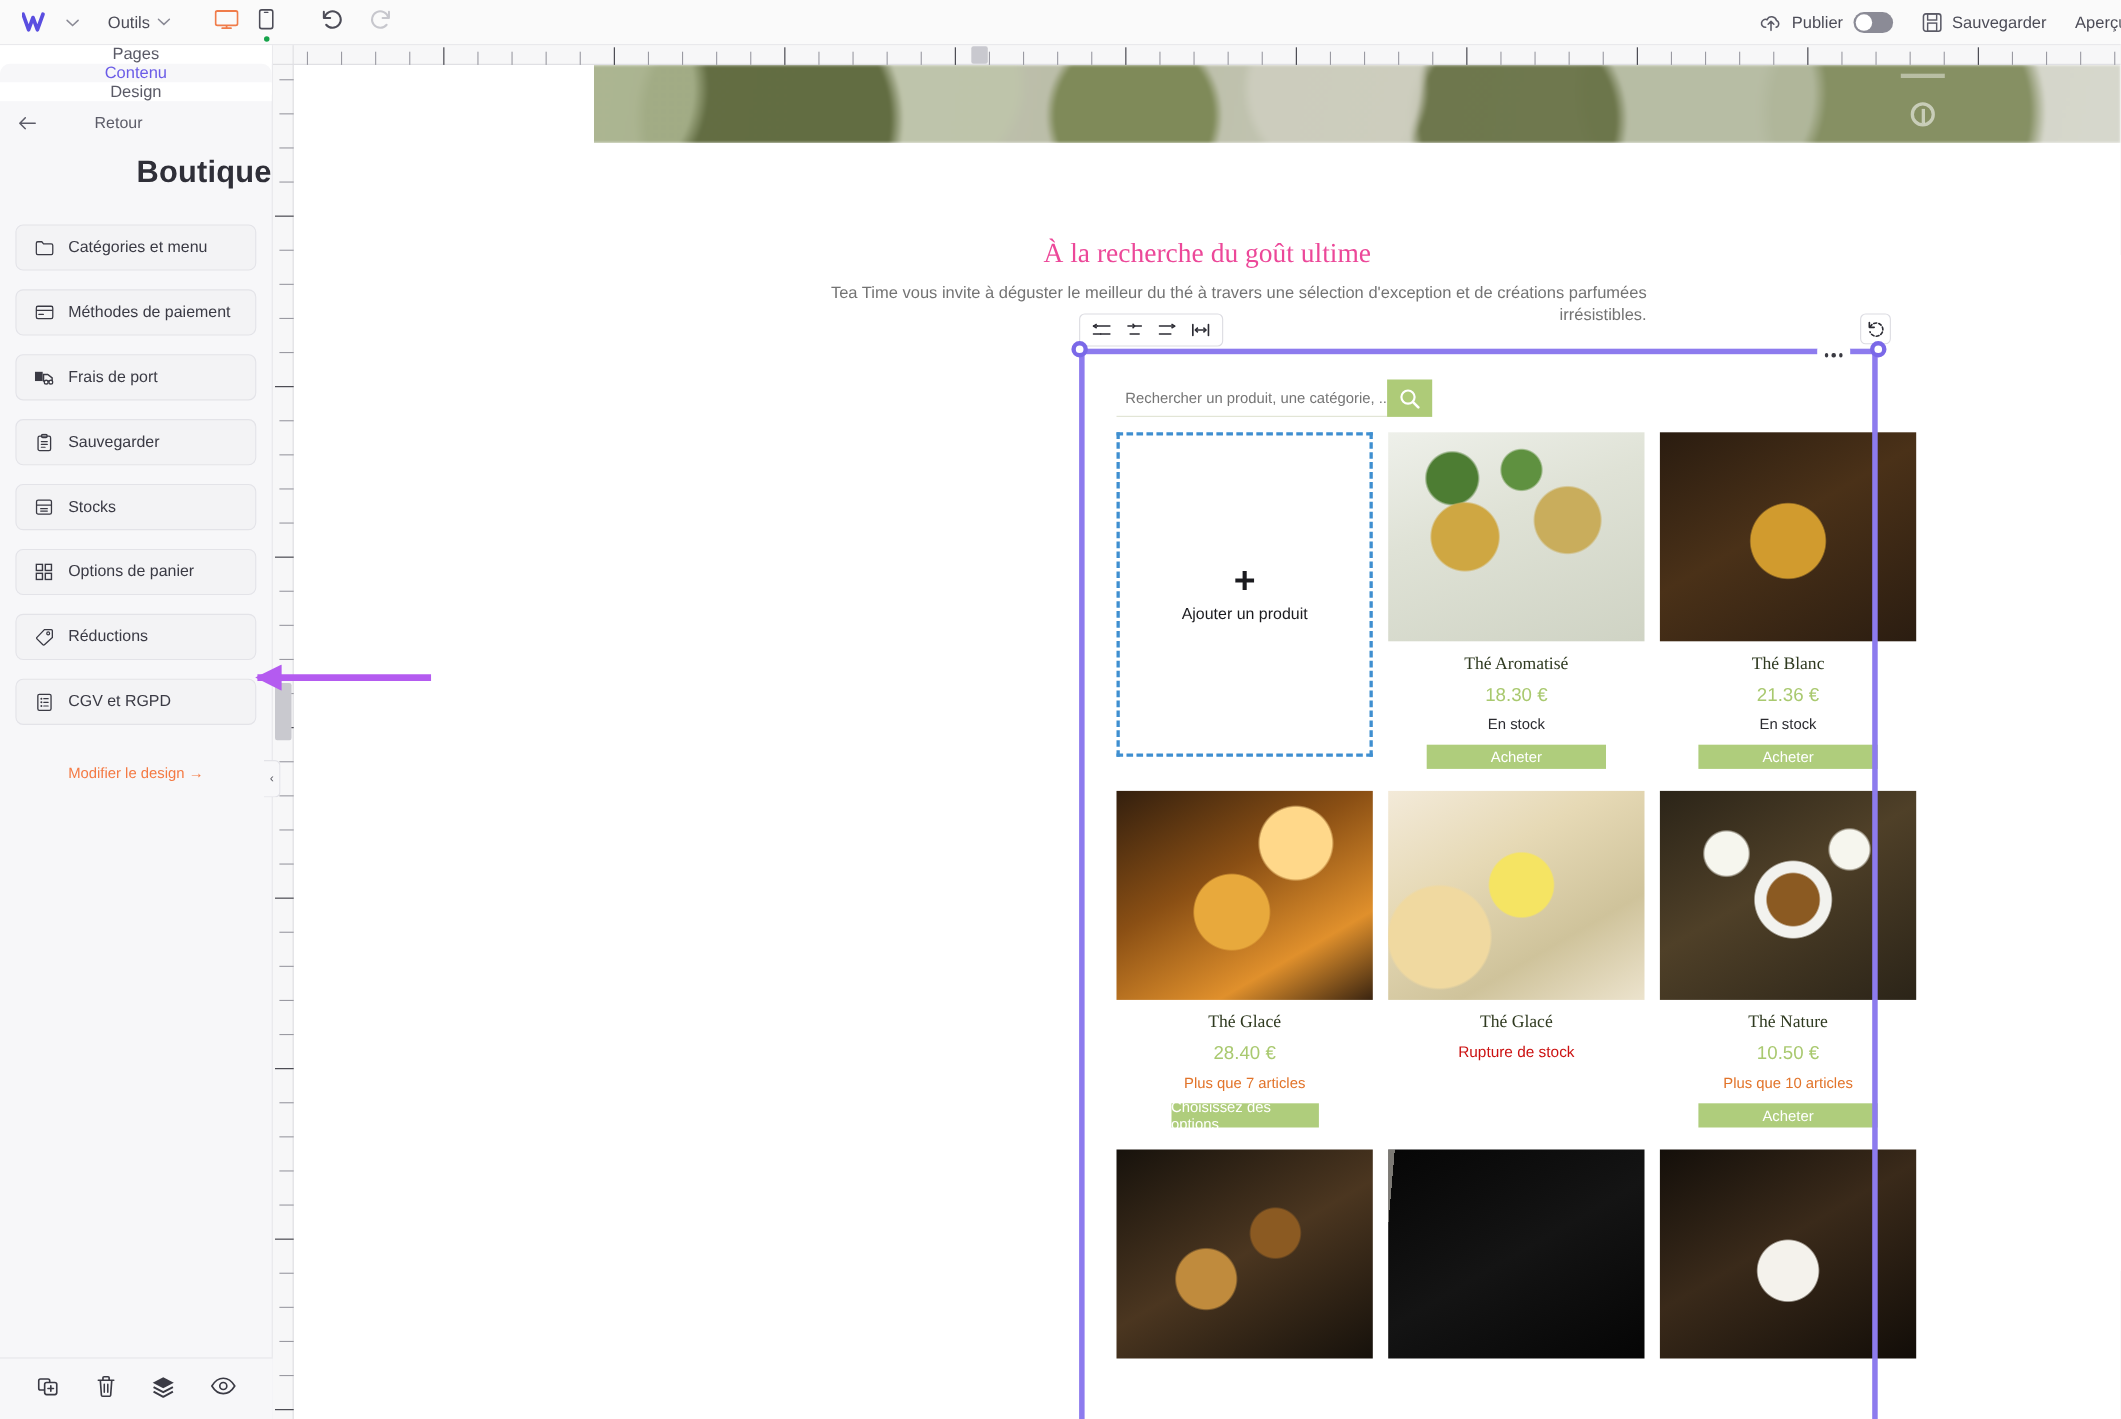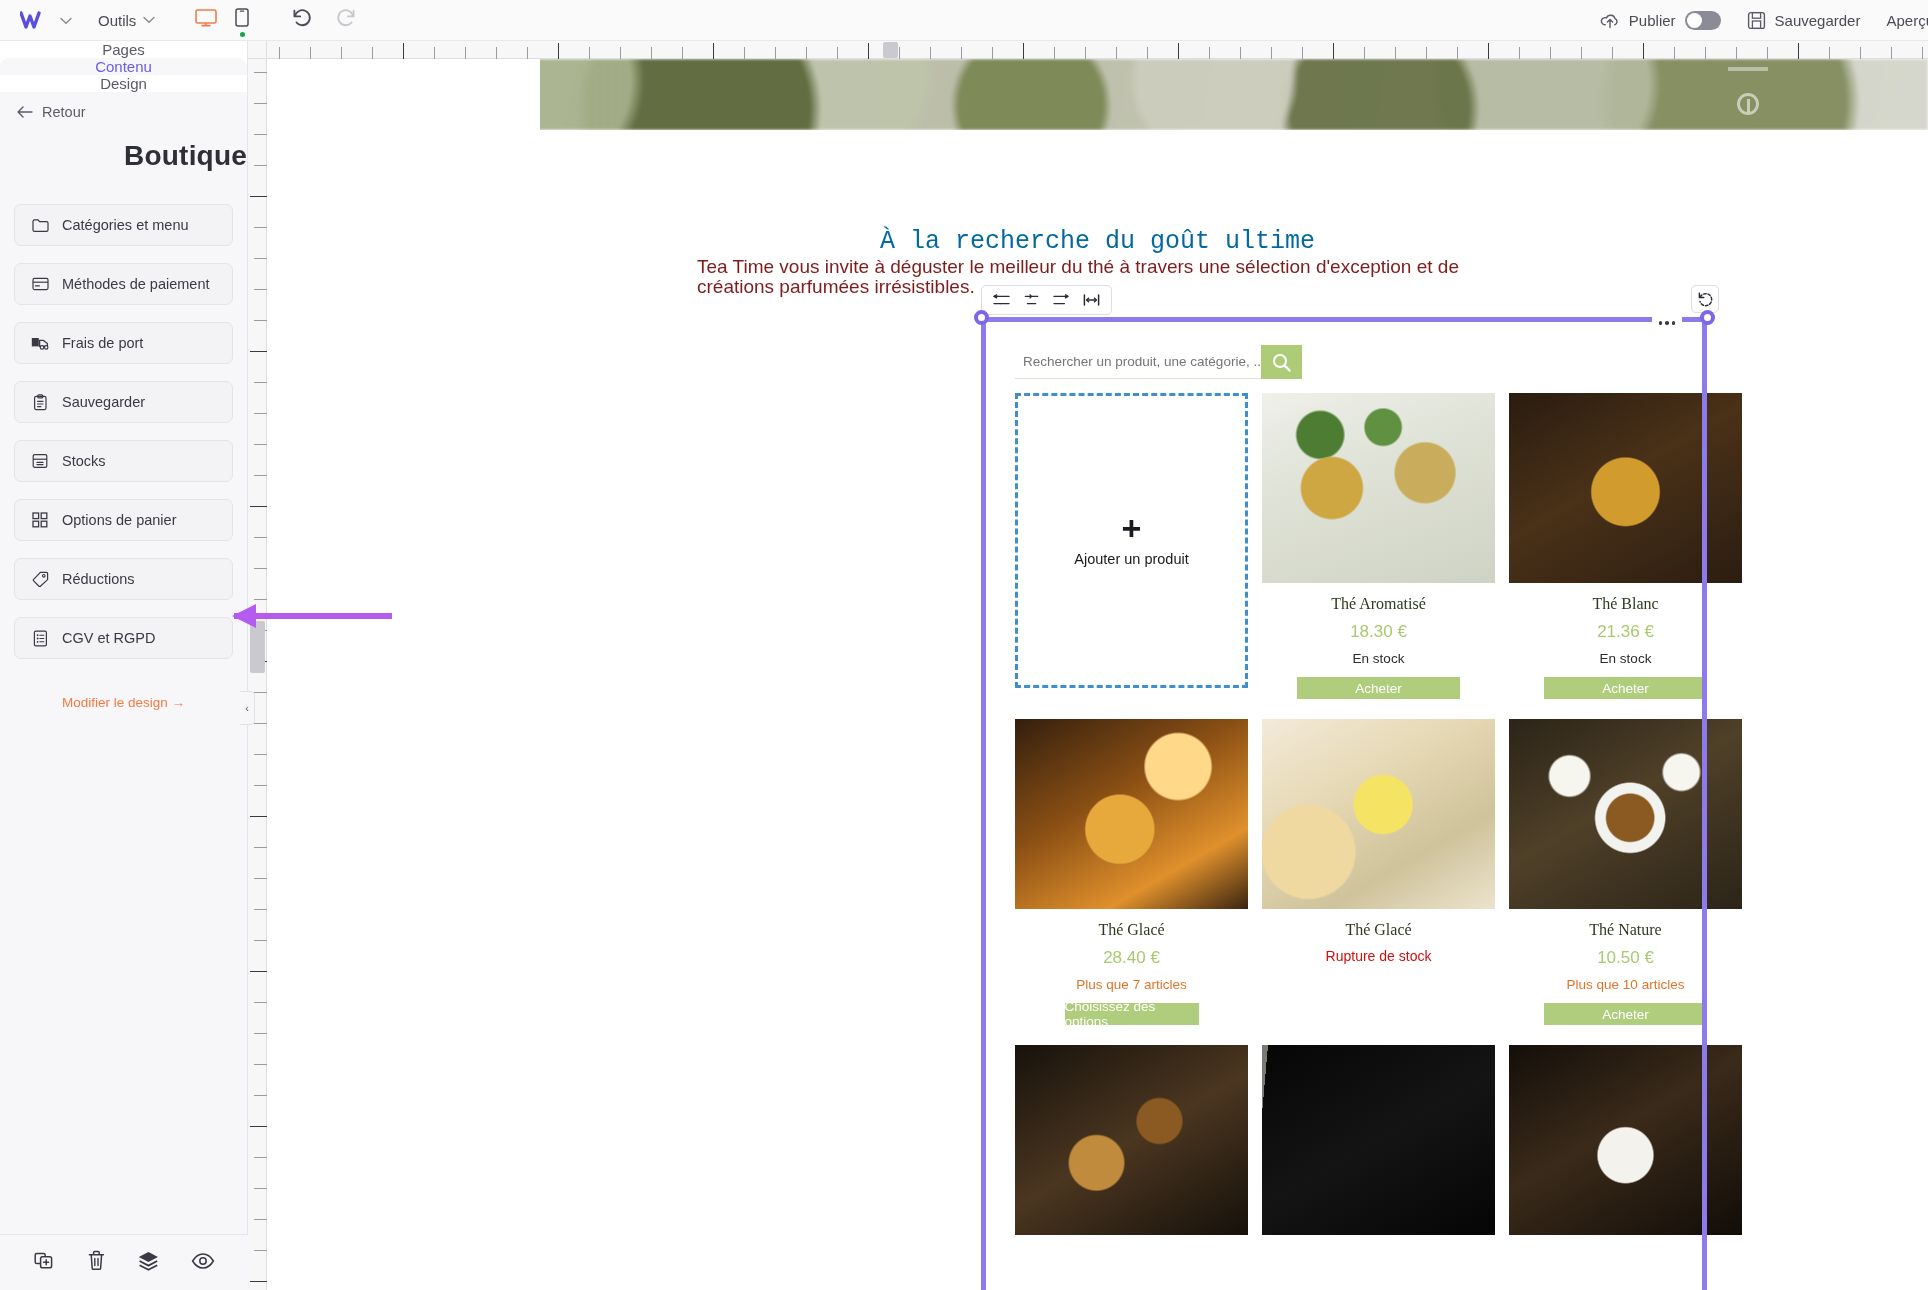--- a/index.html
+++ b/index.html
@@ -42,21 +42,21 @@
   .tabs { display: flex; height: 45px; background: #ffffff; flex-direction: column; }
   .tab {
     flex: 1; display: flex; align-items: center; justify-content: center;
     font-size: 15px; color: #5a5a66; cursor: pointer; background: #ffffff;
   }
   .tab.active {
     color: #6b5ce7; background: #f7f7f9;
     border-top-left-radius: 9px; border-top-right-radius: 9px;
   }
   .backrow { display: flex; align-items: center; gap: 9px; padding: 18px 0 0 16px; cursor: pointer;}
-  .backrow span { font-size: 14.5px; color: #5c5c68; }
+  .backrow span { font-size: 14.5px; color: #5c5c68; margin-left: 44px; }
   .panel-title {
     text-align: right; font-size: 28px; color: #2f2f38; font-weight: 600;
     margin-top: 20px; letter-spacing: .2px;
   }
   .menu { margin-top: 32px; padding: 0 14px; }
   .menu-item {
     height: 42px; background: #f3f3f5; border: 1px solid #e3e3e8; border-radius: 7px;
     display: flex; align-items: center; gap: 13px; padding-left: 16px;
     margin-bottom: 17px; cursor: pointer;
   }
@@ -153,26 +153,26 @@
     text-align: center; letter-spacing: .5px;
   }
   .hero-wm .bars { height: 22px; background:
      linear-gradient(rgba(255,255,255,.42) 0 4px, transparent 4px 8px) repeat-y; }
   .hero-wm .circ { width: 22px; height: 22px; border: 3px solid rgba(255,255,255,.55);
      border-radius: 50%; margin: 4px auto 0; position: relative; }
   .hero-wm .circ::after { content:""; position:absolute; left: 7px; top: 3px; width: 3px; height: 13px;
      background: rgba(255,255,255,.55); }
 
   .sect-title {
-    position: absolute; top: 168px; left: 0; width: 1661px; text-align: center;
-    font-family: Liberation Mono, monospace; font-size: 25px; color: #0369a1;
+    position: absolute; top: 158px; left: 0; width: 1661px; text-align: center;
+    font-family: Liberation Serif, serif; font-size: 25px; color: #ec4899;
   }
   .sect-sub {
-    position: absolute; top: 198px; left: 430px; width: 800px; text-align: left;
-    font-size: 19px; color: #7f1d1d; line-height: 20px;
+    position: absolute; top: 198px; left: 430px; width: 800px; text-align: right;
+    font-size: 15px; color: #737373; line-height: 20px;
   }
 
   
   .el-toolbar {
     position: absolute; top: 244px; left: 733px; height: 30px;
     background: #ffffff; border: 1px solid #dcdce2; border-radius: 5px;
     display: flex; align-items: center; gap: 13px; padding: 0 11px; z-index: 22;
   }
   .el-toolbar .ai { cursor: pointer; display: flex; }
   .reset-btn {

